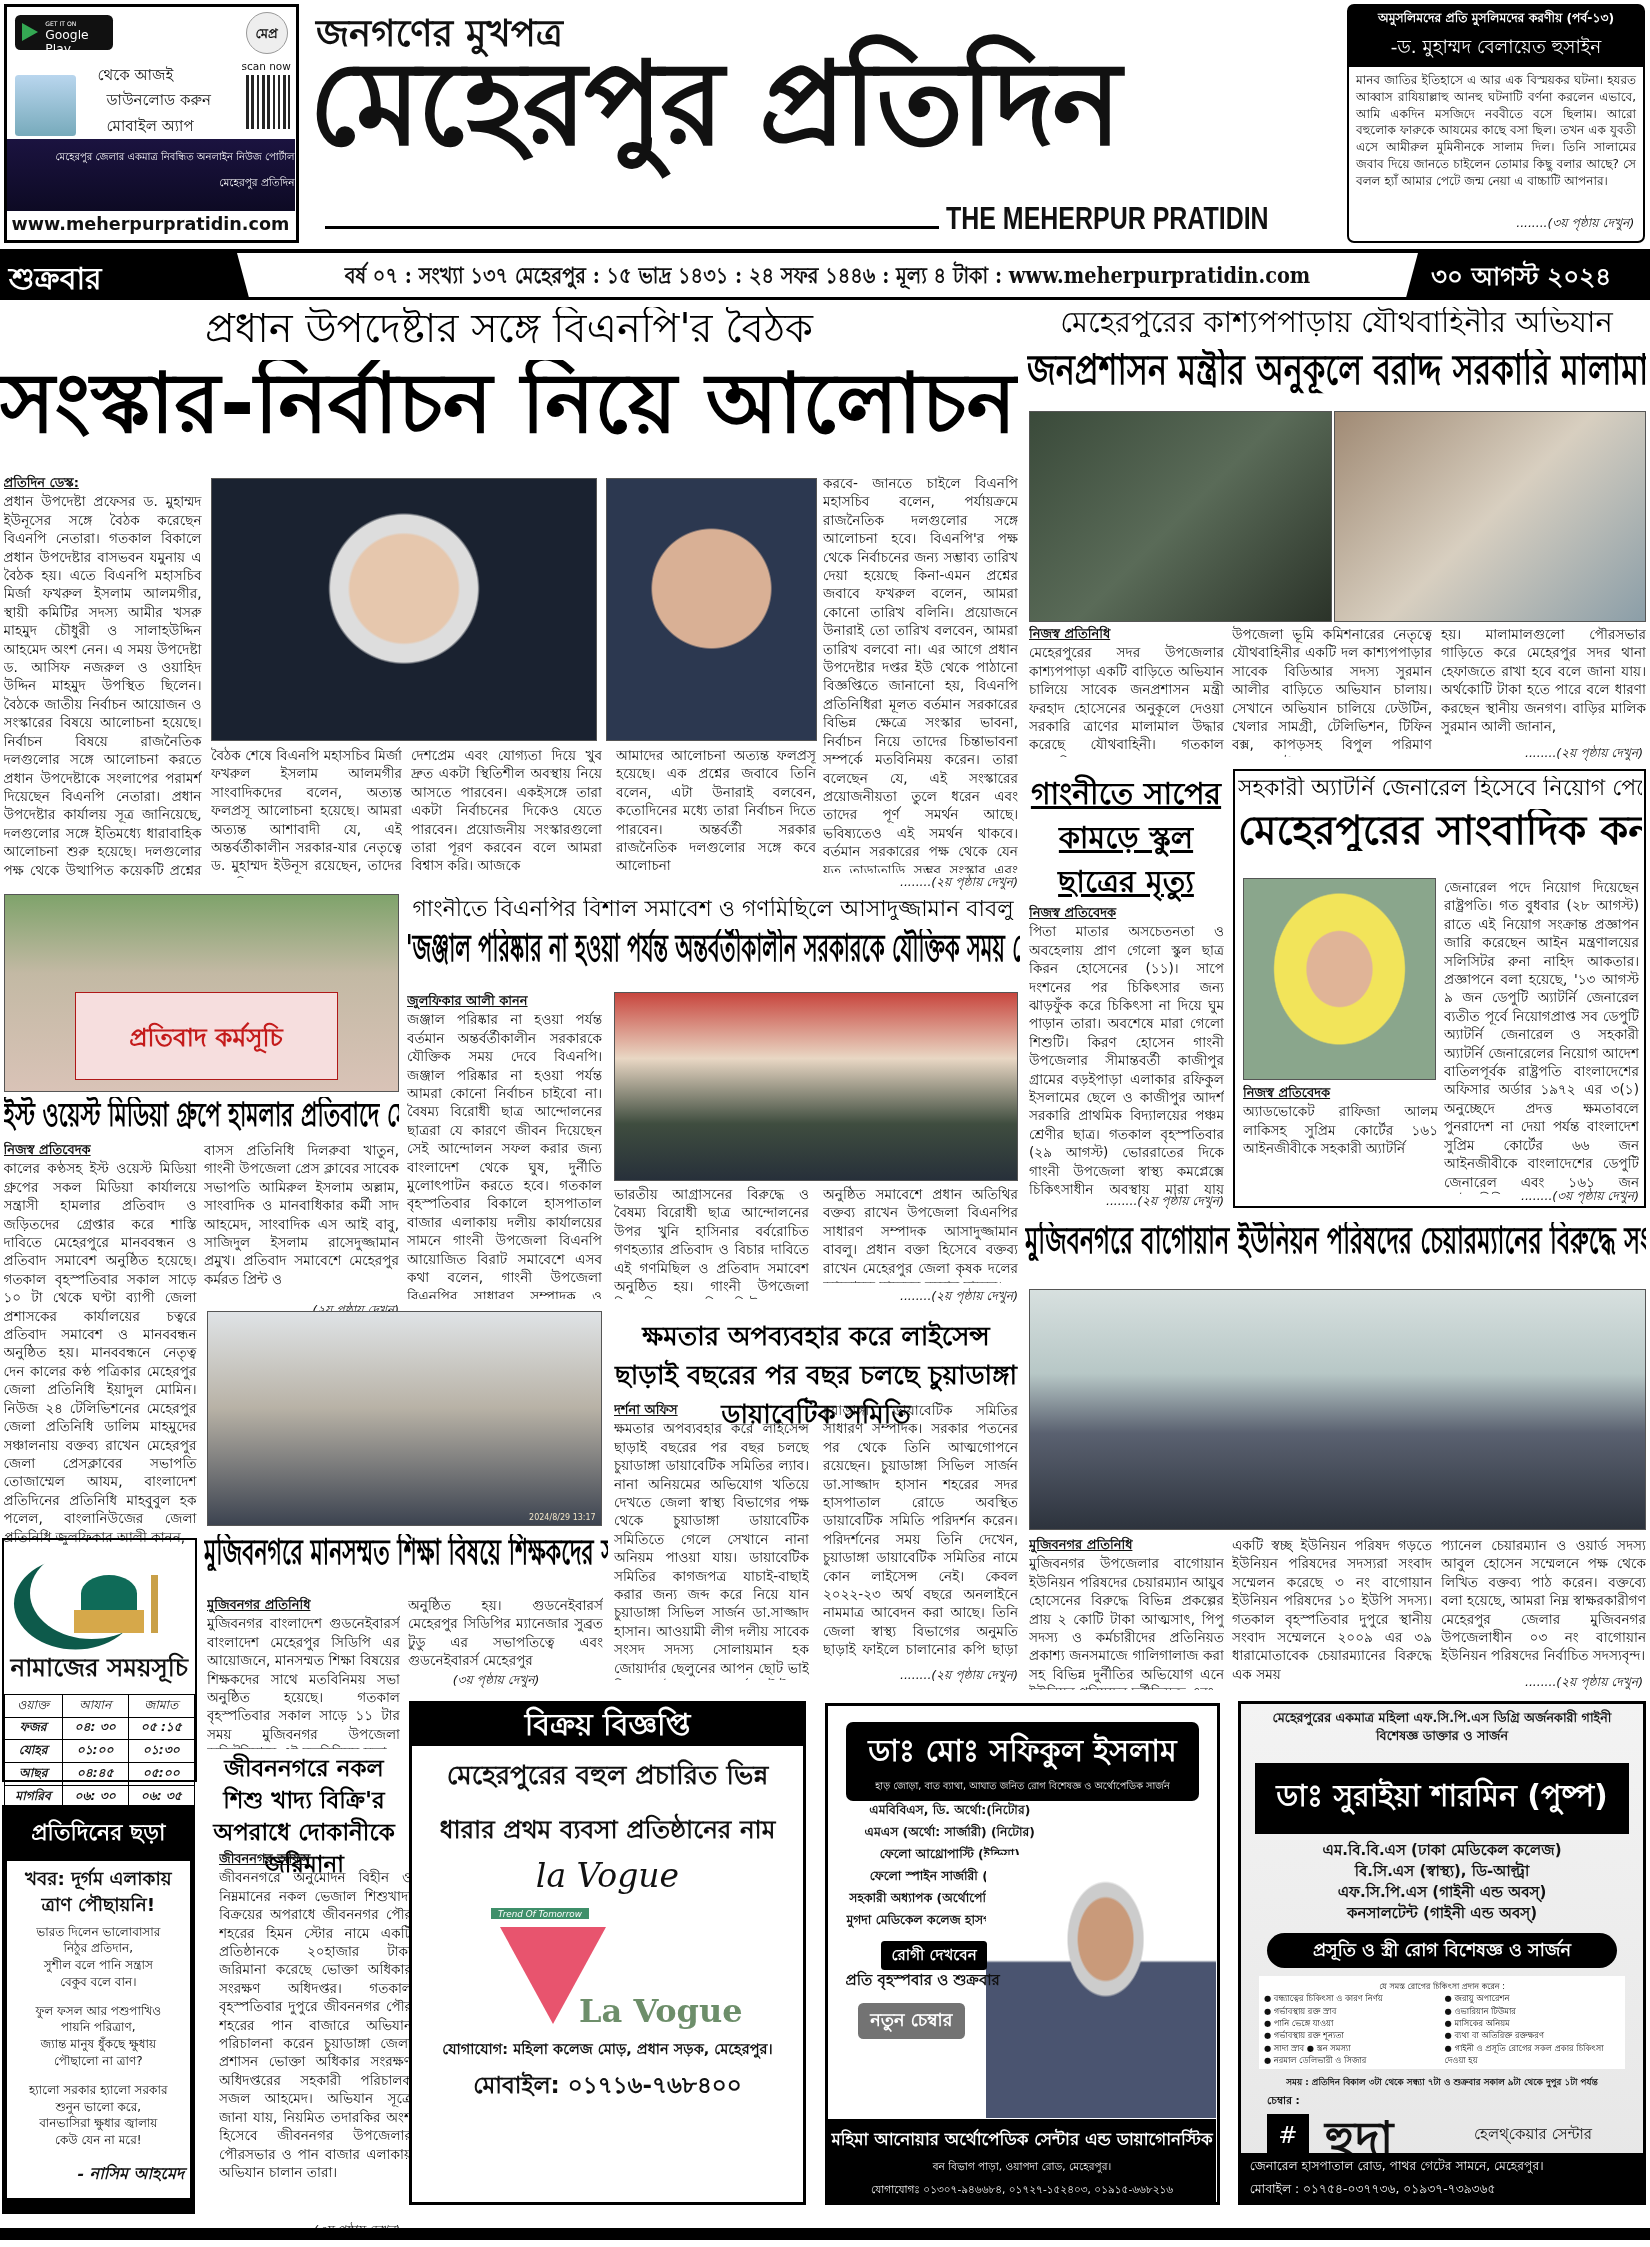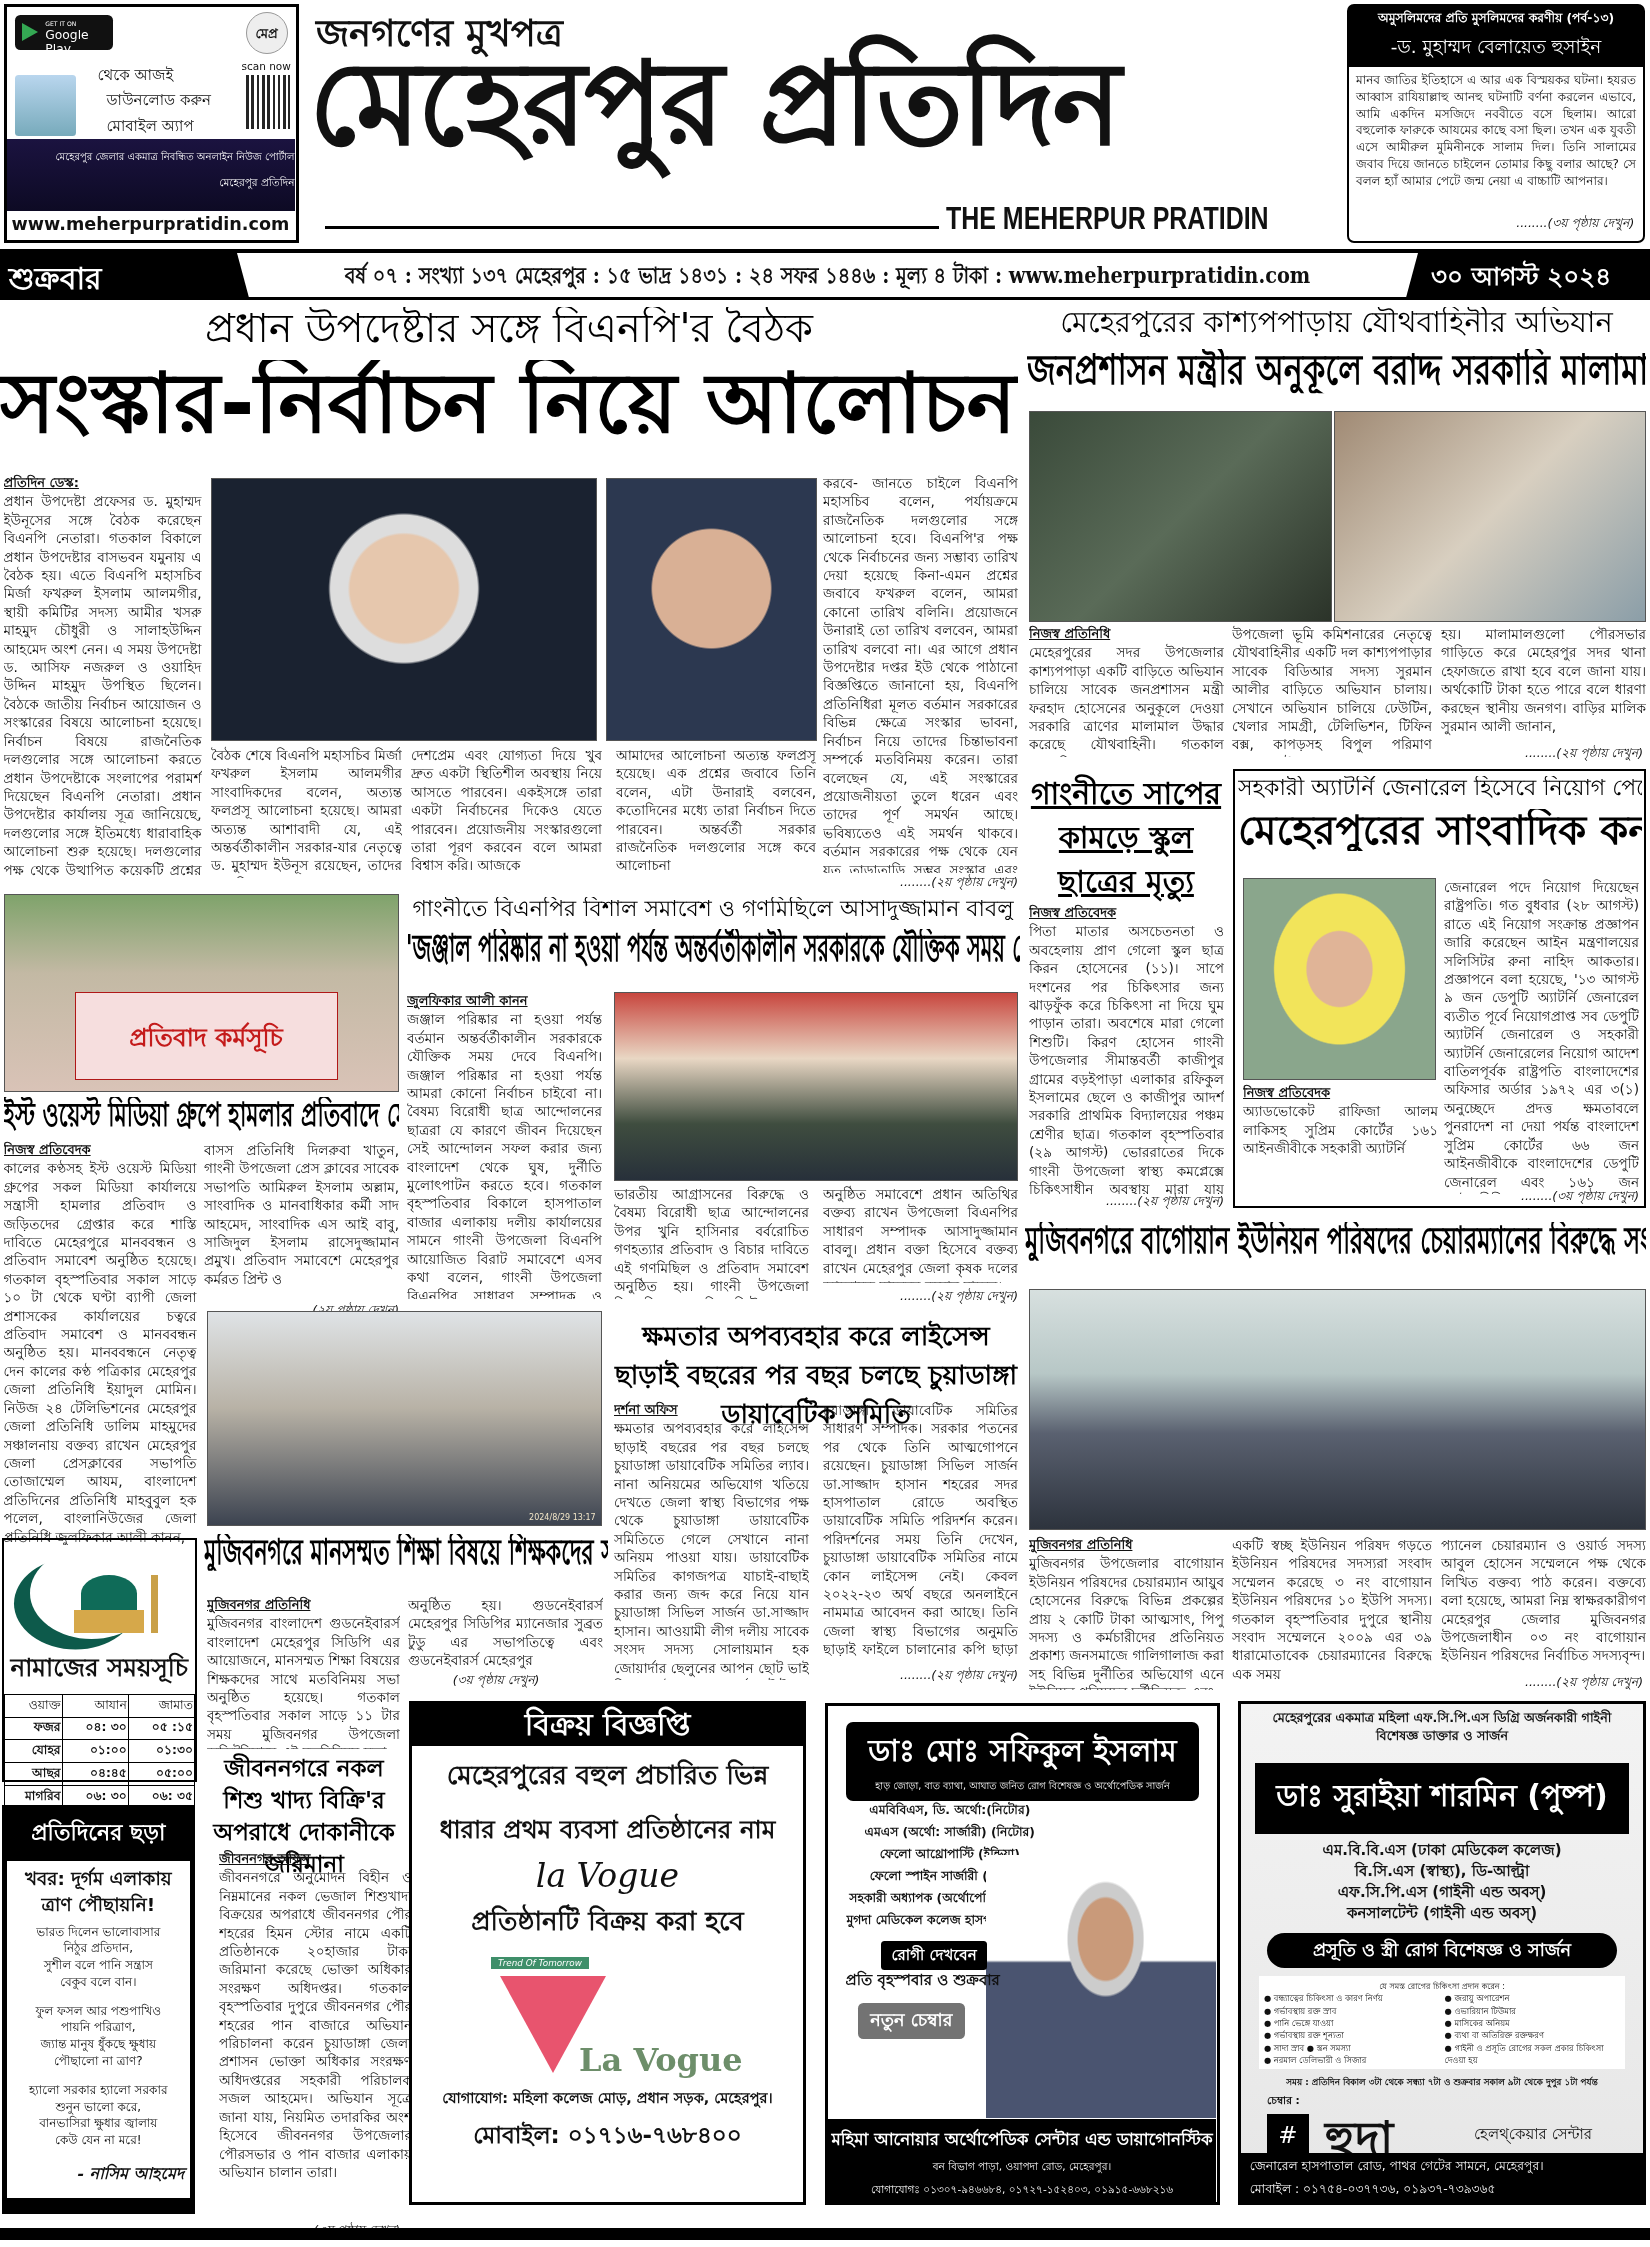--- a/index.html
+++ b/index.html
@@ -171,21 +171,21 @@
 <div class="abs cont" style="left:1441px;top:1673px;width:202px;">........(২য় পৃষ্ঠায় দেখুন)</div>
 
 <div class="abs box" style="left:1.8px;top:1538px;width:195px;height:244px;">
   <div style="position:relative;height:105px;">
     <div class="abs" style="left:26px;top:7px;width:123px;height:92px;border-radius:50%;box-shadow:-16px 10.5px 0 0 #0d5a4b;"></div>
     <div class="abs" style="left:77px;top:35px;width:56px;height:37px;border-radius:50% 50% 0 0;background:#0f6b58;"></div>
     <div class="abs" style="left:70px;top:70px;width:70px;height:23px;background:#d6a84a;"></div>
     <div class="abs" style="left:147px;top:35px;width:7px;height:58px;background:#c9a048;"></div>
   </div>
   <div style="text-align:center;font-size:24.6px;font-weight:bold;margin-top:3.5px;">নামাজের সময়সূচি</div>
-  <table style="width:100%;margin-top:5.3px;font-size:12.3px;text-align:right;">
+  <table style="width:100%;margin-top:5.3px;font-size:12.3px;text-align:center;font-style:italic;">
     <thead>
         <tr id="prayer-head">
           <th style="border: 0.9px solid rgb(0, 0, 0); font-weight: normal; padding: 0.9px;">ওয়াক্ত</th>
           <th style="border: 0.9px solid rgb(0, 0, 0); font-weight: normal; padding: 0.9px;">আযান</th>
           <th style="border: 0.9px solid rgb(0, 0, 0); font-weight: normal; padding: 0.9px;">জামাত</th>
         </tr>
       </thead>
     <tbody id="prayer-body">
         <tr>
           <td style="border: 0.9px solid rgb(0, 0, 0); padding: 0.9px; font-weight: bold;">ফজর</td>
@@ -236,21 +236,20 @@
       </div>
     <div style="font-weight:bold;font-style:italic;font-size:16px;text-align:right;margin-top:7px;">- নাসিম আহমেদ</div>
   </div>
 </div>
 
 <div class="abs box" style="left:409px;top:1701px;width:397px;height:504px;border-width:3.5px;">
   <div style="background:#000;color:#fff;text-align:center;font-size:30px;font-weight:bold;height:42px;line-height:42px;">বিক্রয় বিজ্ঞপ্তি</div>
   <div style="text-align:center;font-size:26px;font-weight:bold;margin-top:8.8px;white-space:nowrap;">মেহেরপুরের বহুল প্রচারিত ভিন্ন</div>
   <div style="text-align:center;font-size:24.6px;font-weight:bold;margin-top:12.3px;white-space:nowrap;">ধারার প্রথম ব্যবসা প্রতিষ্ঠানের নাম</div>
   <div style="text-align:center;font-size:33px;font-style:italic;font-family:'DejaVu Serif',serif;margin-top:5.3px;">la Vogue</div>
-  <div style="text-align:center;font-size:26px;font-weight:bold;margin-top:5.3px;">প্রতিষ্ঠানটি বিক্রয় করা হবে</div>
   <div style="position:relative;height:132px;margin-top:8.8px;">
     <div class="abs" style="left:79px;top:3.5px;background:#3f8f6a;color:#fff;font-size:8.8px;font-style:italic;padding:0.9px 7px;">Trend Of Tomorrow</div>
     <div class="abs" style="left:88px;top:23px;width:0;height:0;border-left:53px solid transparent;border-right:53px solid transparent;border-top:97px solid #e8546e;"></div>
     <div class="abs" style="left:167px;top:88px;font-size:32px;font-weight:bold;color:#6d8e6a;font-family:'DejaVu Serif',serif;">La Vogue</div>
   </div>
   <div style="text-align:center;font-size:14.5px;font-weight:bold;margin-top:1.8px;white-space:nowrap;">যোগাযোগ: মহিলা কলেজ মোড়, প্রধান সড়ক, মেহেরপুর।</div>
   <div style="text-align:center;font-size:23px;font-weight:bold;margin-top:5.3px;">মোবাইল: ০১৭১৬-৭৬৮৪০০</div>
 </div>
 
 <div class="abs box" style="left:825px;top:1703px;width:395px;height:502px;border-width:3.5px;">

